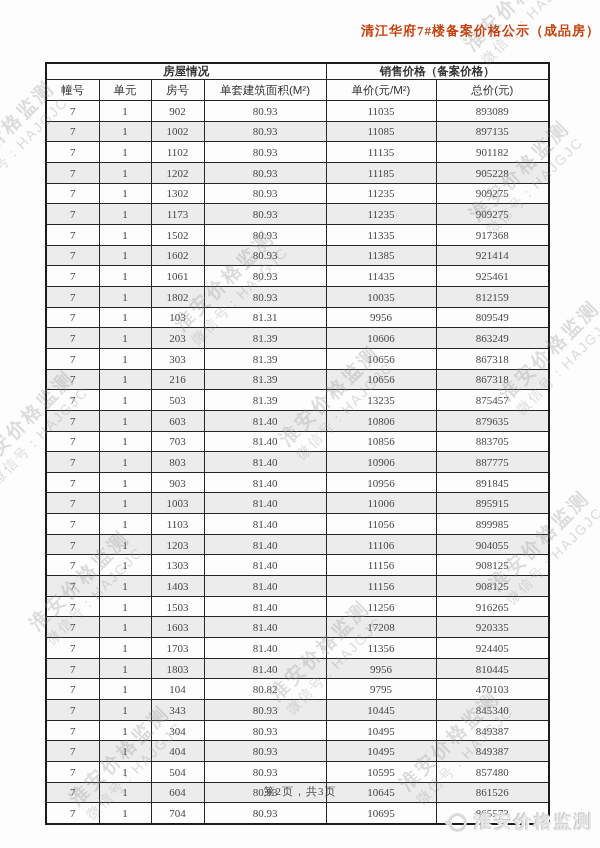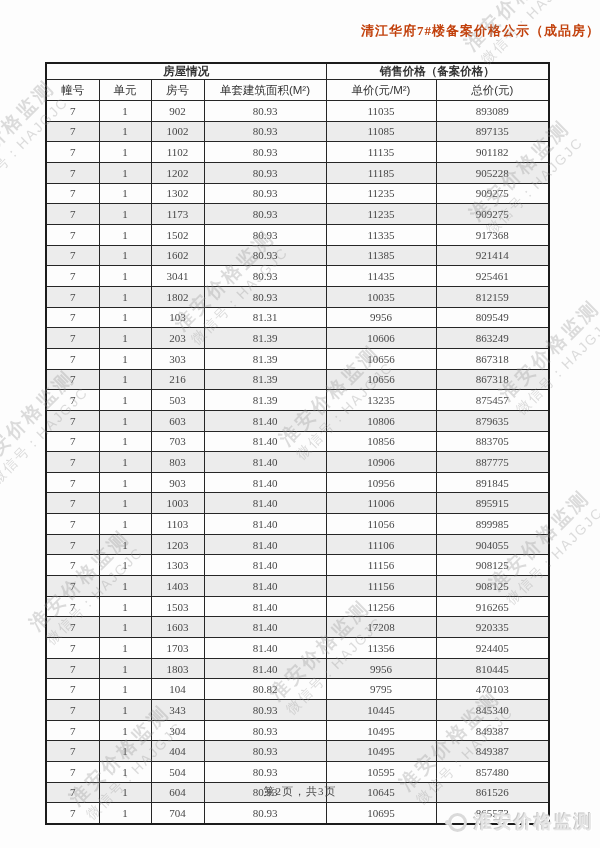--- a/index.html
+++ b/index.html
@@ -231,21 +231,21 @@
         <td>7</td>
         <td>1</td>
         <td>1602</td>
         <td>80.93</td>
         <td>11385</td>
         <td>921414</td>
       </tr>
       <tr>
         <td>7</td>
         <td>1</td>
-        <td>3041</td>
+        <td>1061</td>
         <td>80.93</td>
         <td>11435</td>
         <td>925461</td>
       </tr>
       <tr>
         <td>7</td>
         <td>1</td>
         <td>1802</td>
         <td>80.93</td>
         <td>10035</td>

